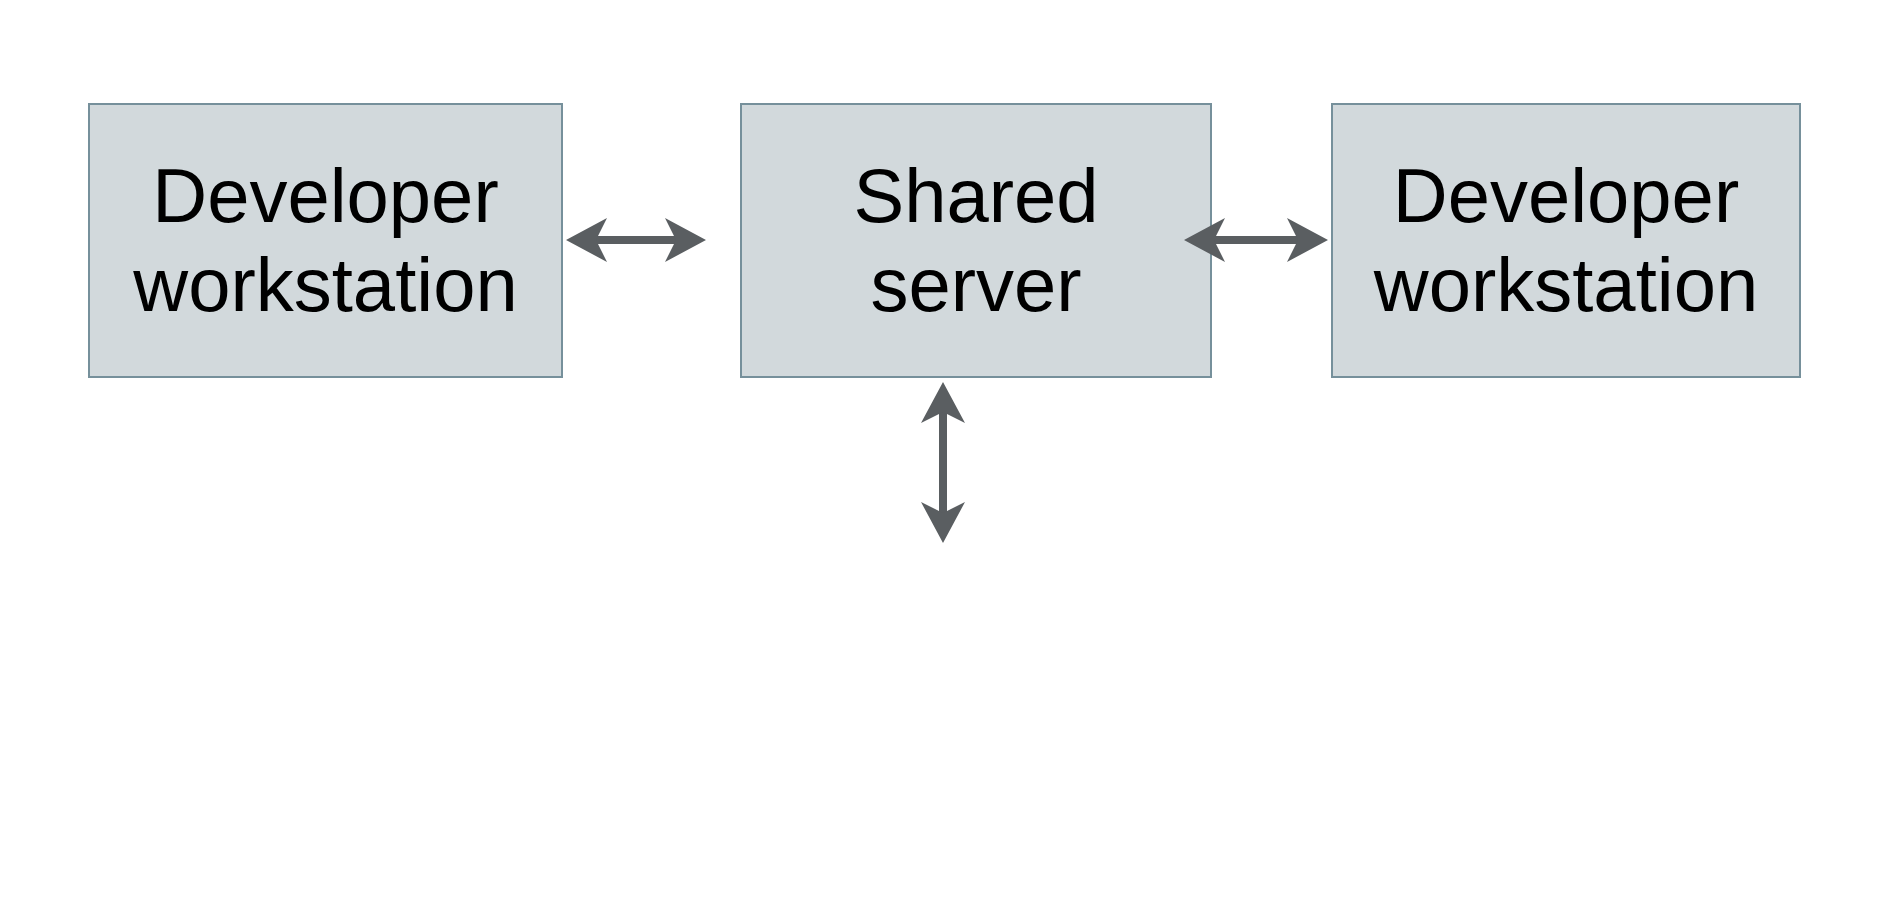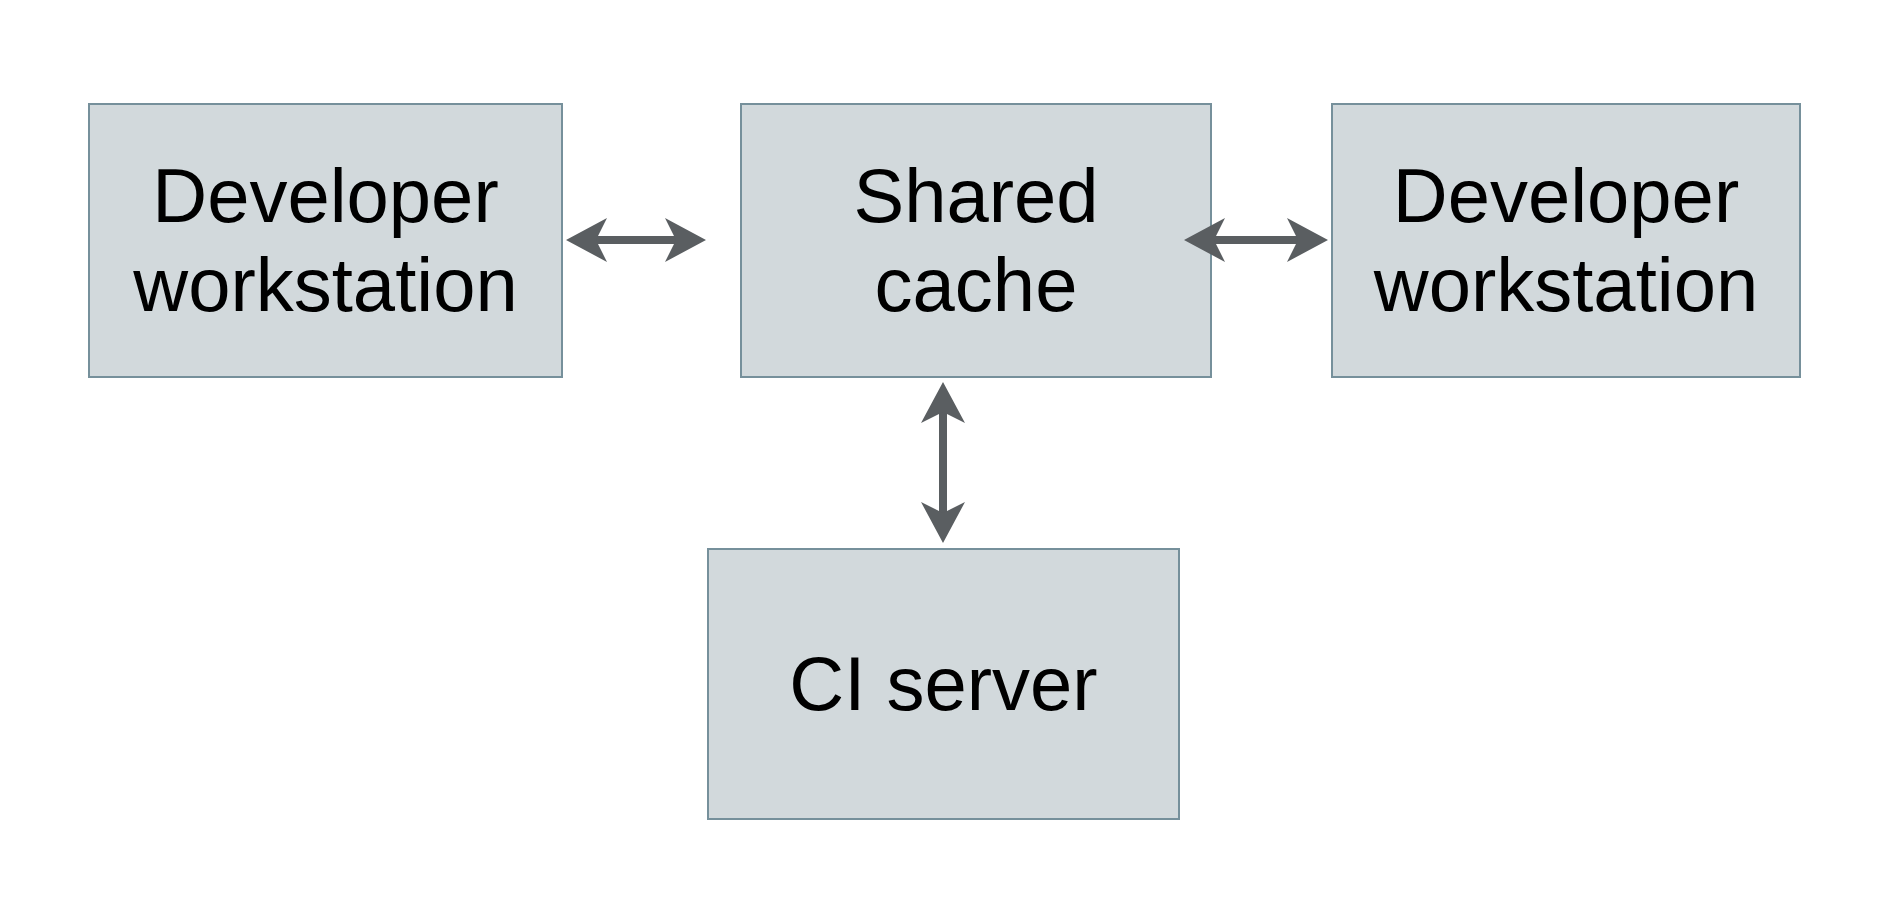--- a/index.html
+++ b/index.html
@@ -57,32 +57,28 @@
 
 <div class="canvas">
 
   <div class="node" id="node-dev-left">
     <span class="line">Developer</span>
     <span class="line">workstation</span>
   </div>
 
   <div class="node" id="node-cache">
     <span class="line">Shared</span>
-    <span class="line">cache</span>
+    <span class="line">server</span>
   </div>
 
   <div class="node" id="node-dev-right">
     <span class="line">Developer</span>
     <span class="line">workstation</span>
   </div>
 
-  <div class="node" id="node-ci">
-    <span class="line">CI server</span>
-    <span class="line"></span>
-  </div>
 
   <svg class="arrow" id="arrow-left" width="142" height="46" viewBox="0 0 142 46" aria-hidden="true">
     <rect x="27" y="19" width="88" height="8"></rect>
     <polygon points="1,23 42,1 31,23 42,45"></polygon>
     <polygon points="141,23 100,1 111,23 100,45"></polygon>
   </svg>
 
   <svg class="arrow" id="arrow-right" width="146" height="46" viewBox="0 0 146 46" aria-hidden="true">
     <rect x="29" y="19" width="88" height="8"></rect>
     <polygon points="1,23 42,1 31,23 42,45"></polygon>

